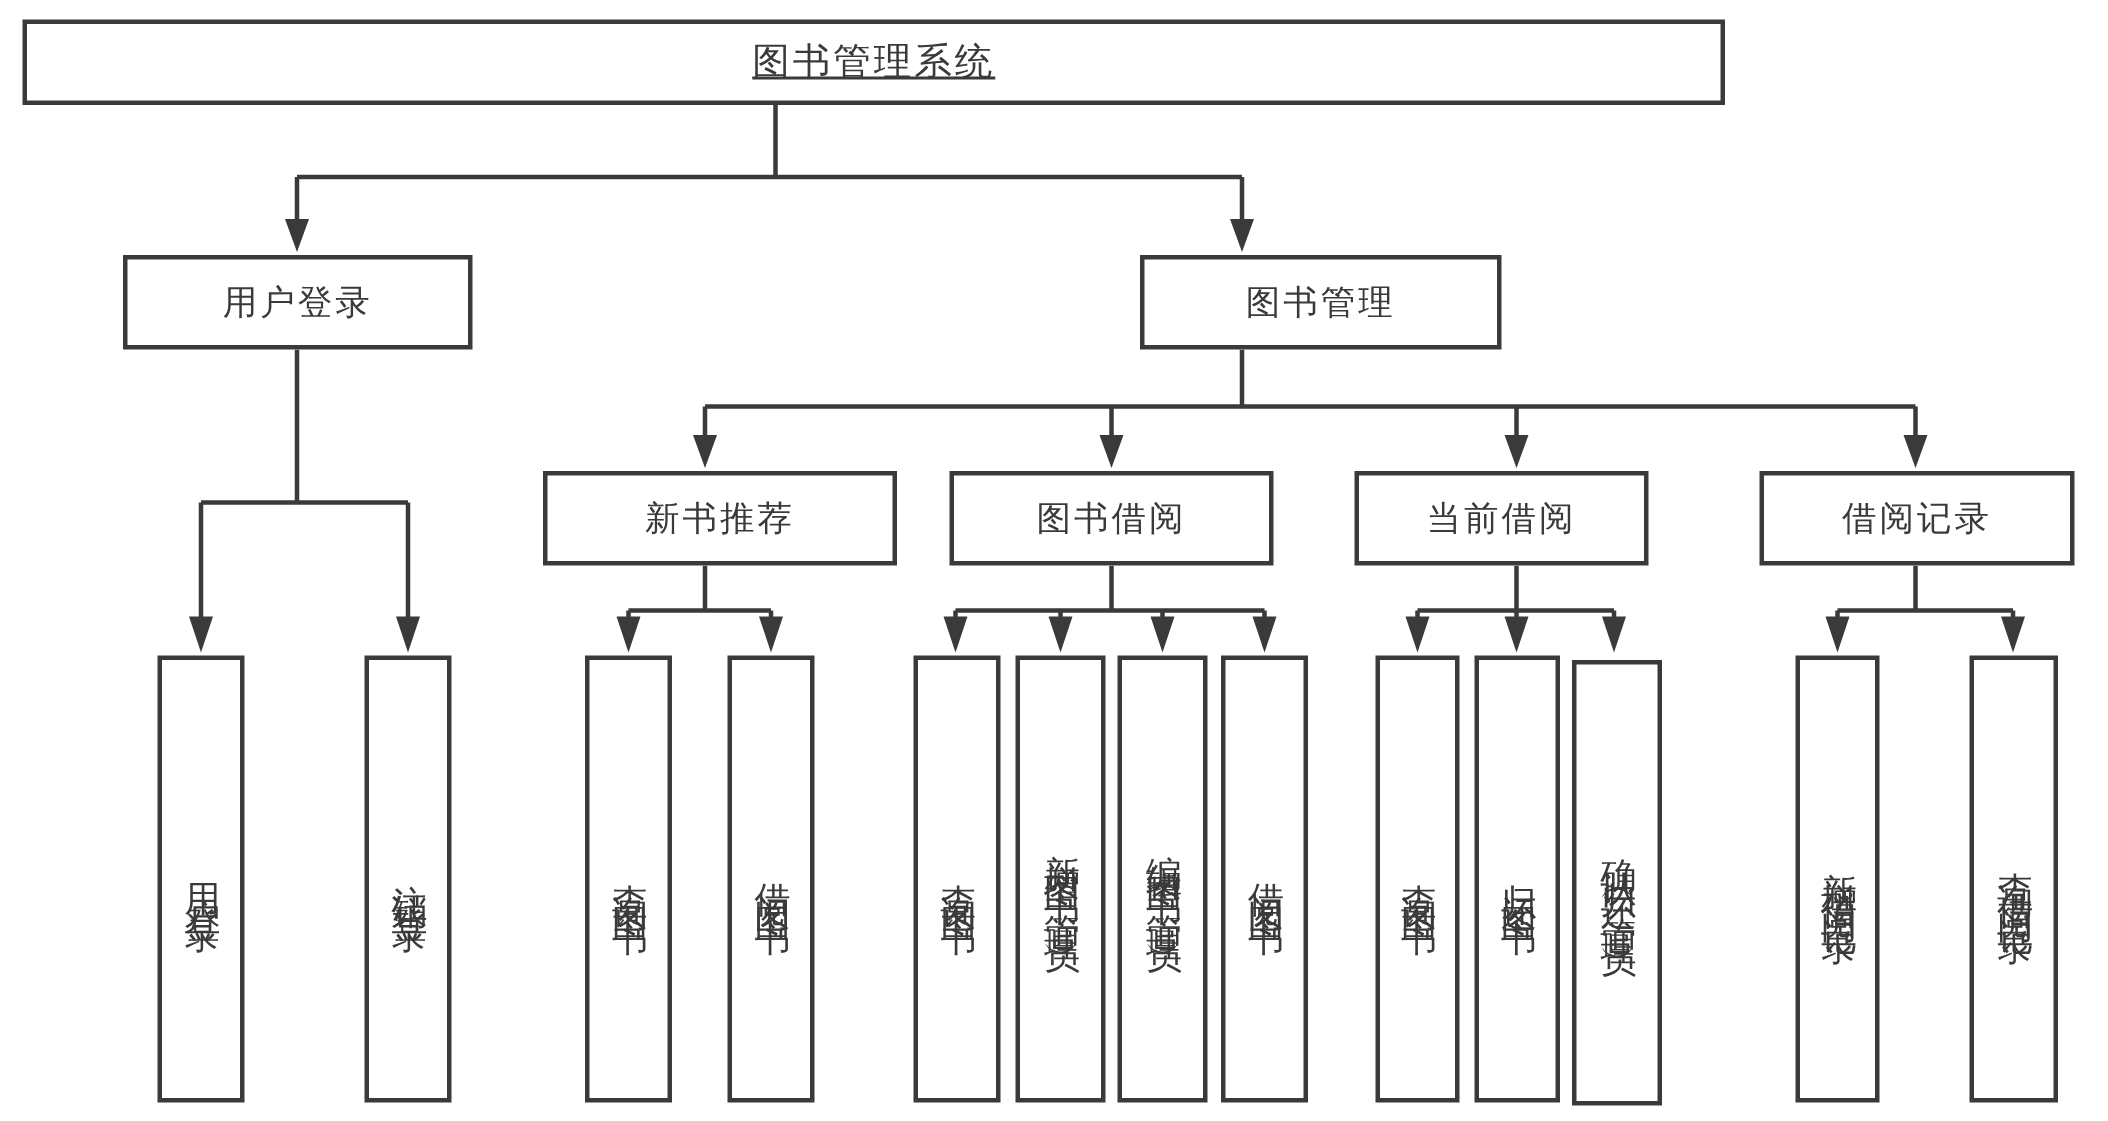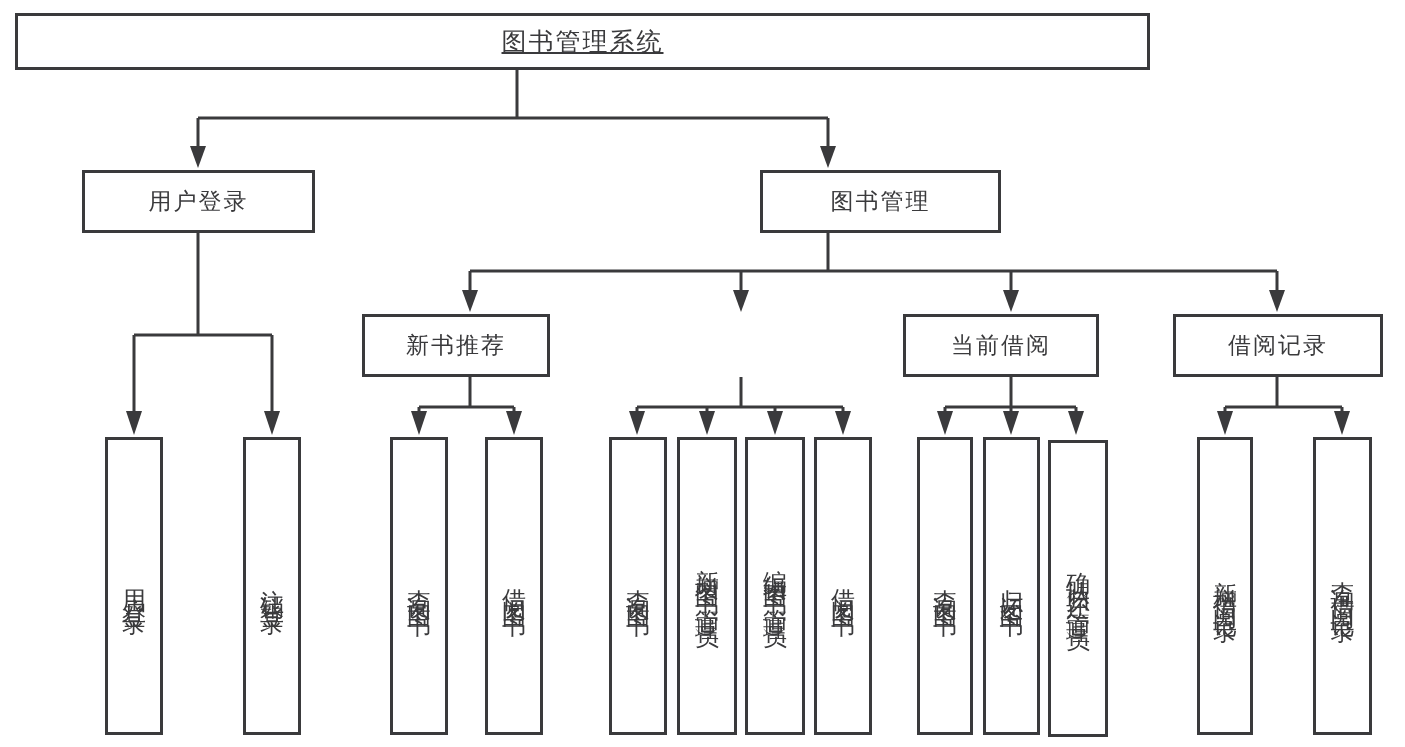--- a/index.html
+++ b/index.html
@@ -87,21 +87,22 @@
     <path d="M1277 377 V407 M1225 407 H1342 M1225 407 V413 M1342 407 V413"></path>
     <polygon points="1217,411 1233,411 1225,435"></polygon>
     <polygon points="1334,411 1350,411 1342,435"></polygon>
   </svg>
 
   <div class="box h root" style="left:15px;top:13px;width:1135px;height:57px;text-decoration:underline;">图书管理系统</div>
 
   <div class="box h" style="left:82px;top:170px;width:233px;height:63px;">用户登录</div>
   <div class="box h" style="left:728px;top:170px;width:241px;height:63px;margin-left:32px;">图书管理</div>
 
-  <div class="box h" style="left:362px;top:314px;width:188px;height:63px;">新书推荐</div>
+  <div class="box h" style="left:362px;top:314px;width:236px;height:63px;">新书推荐</div>
+  <div class="box h" style="left:633px;top:314px;width:216px;height:63px;">图书借阅</div>
   <div class="box h" style="left:903px;top:314px;width:196px;height:63px;">当前借阅</div>
   <div class="box h" style="left:1173px;top:314px;width:210px;height:63px;">借阅记录</div>
 
   <div class="box v" style="left:105px;top:437px;width:58px;height:298px;">用户登录</div>
   <div class="box v" style="left:243px;top:437px;width:58px;height:298px;">注销登录</div>
 
   <div class="box v" style="left:390px;top:437px;width:58px;height:298px;">查询图书</div>
   <div class="box v" style="left:485px;top:437px;width:58px;height:298px;">借阅图书</div>
 
   <div class="box v" style="left:609px;top:437px;width:58px;height:298px;">查询图书</div>

